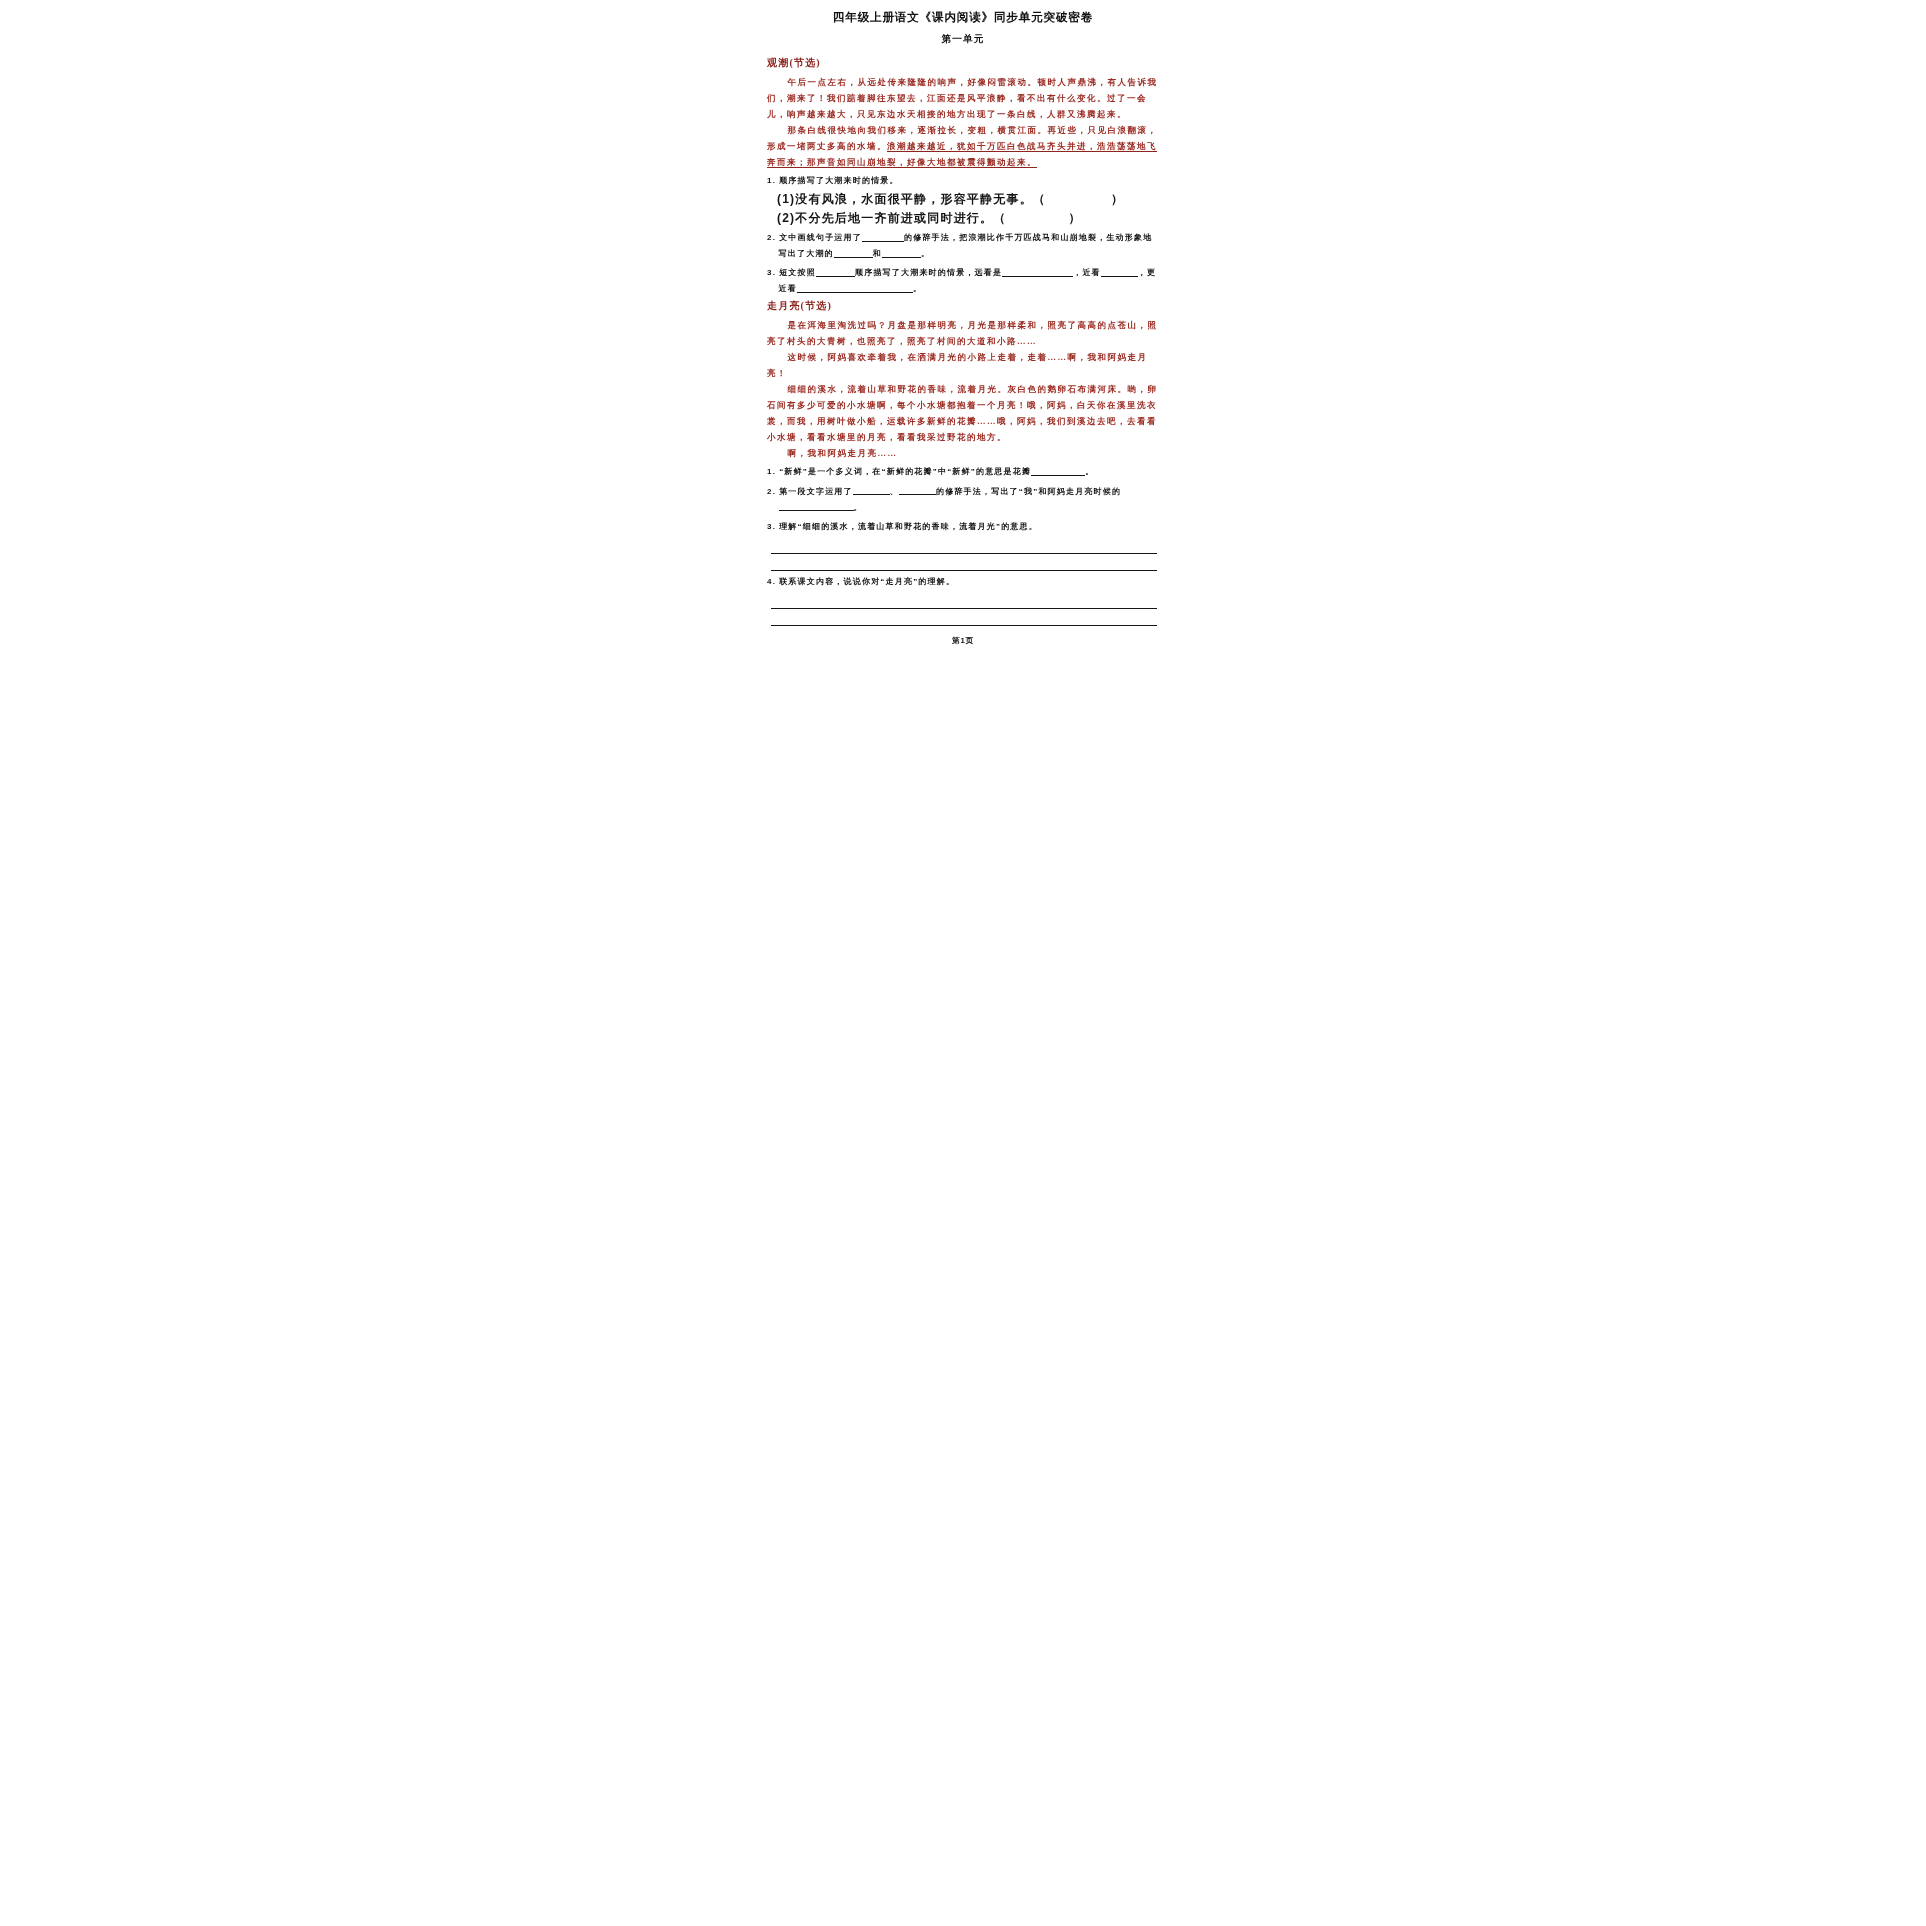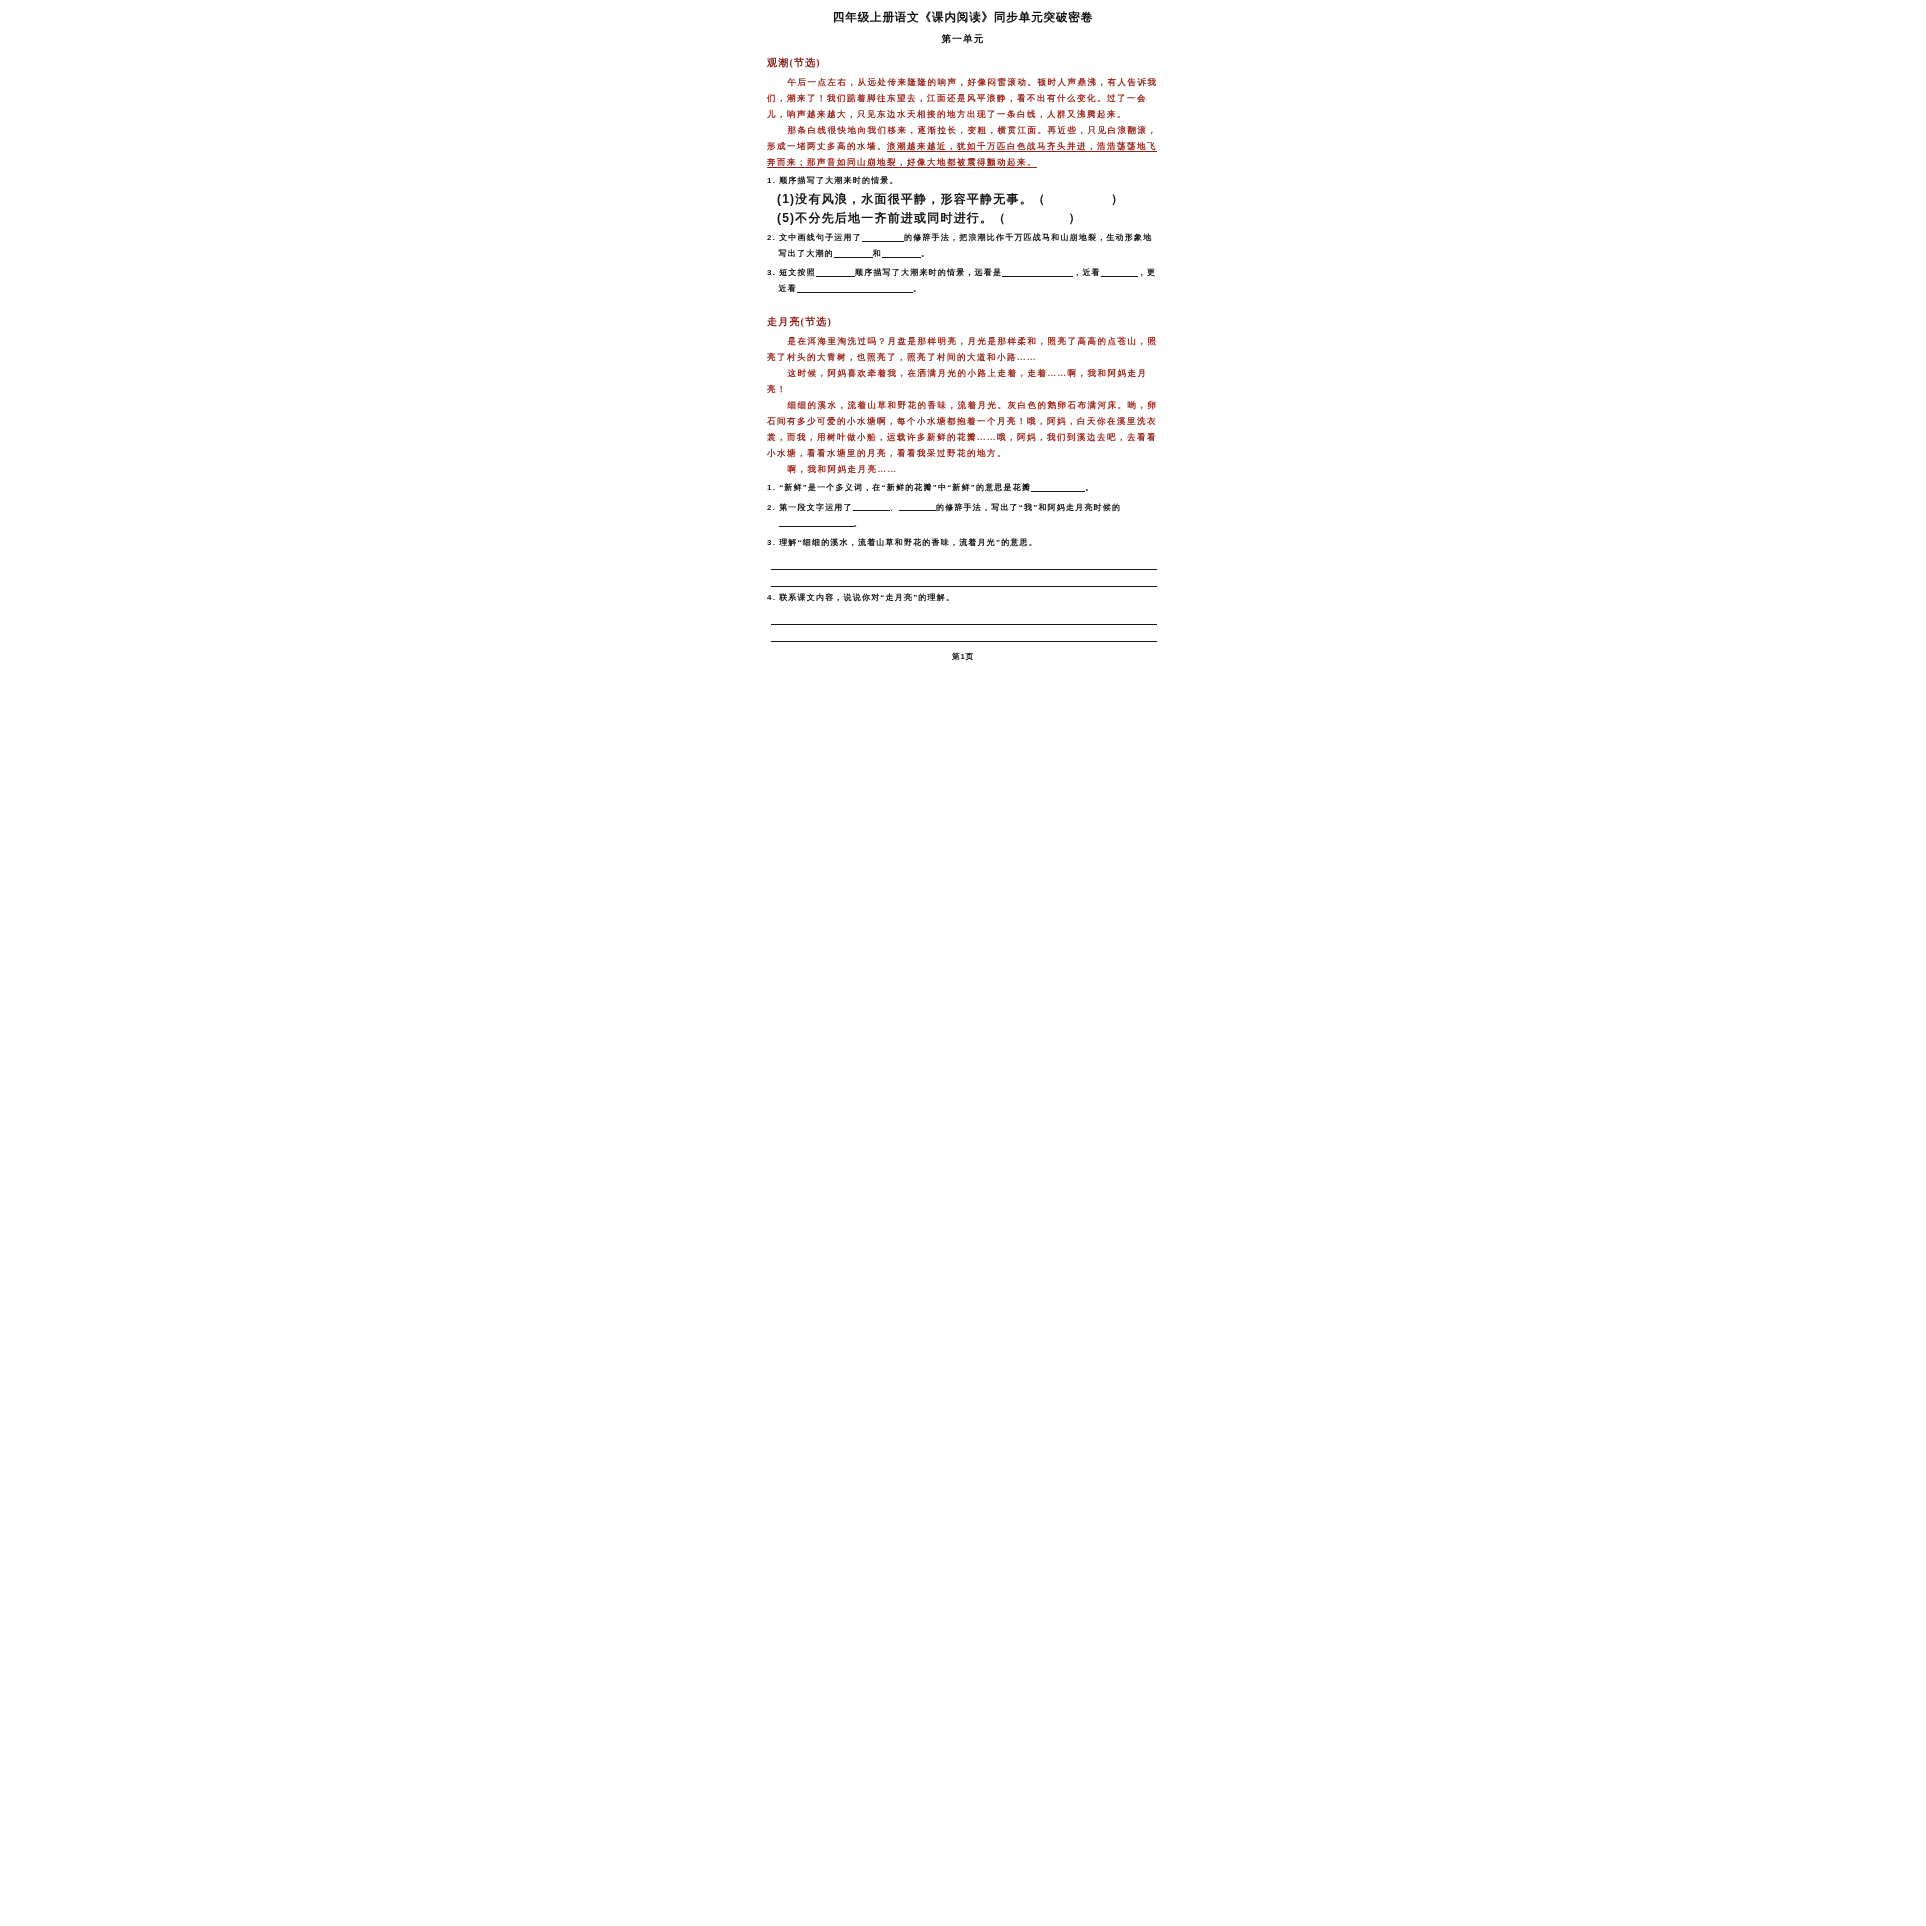--- a/index.html
+++ b/index.html
@@ -111,29 +111,29 @@
 
     <div class="passage">
       <p>午后一点左右，从远处传来隆隆的响声，好像闷雷滚动。顿时人声鼎沸，有人告诉我们，潮来了！我们踮着脚往东望去，江面还是风平浪静，看不出有什么变化。过了一会儿，响声越来越大，只见东边水天相接的地方出现了一条白线，人群又沸腾起来。</p>
       <p><span>那条白线很快地向我们移来，逐渐拉长，变粗，横贯江面。再近些，只见白浪翻滚，形成一堵两丈多高的水墙。</span><span class="ul-red">浪潮越来越近，犹如千万匹白色战马齐头并进，浩浩荡荡地飞奔而来；那声音如同山崩地裂，好像大地都被震得颤动起来。</span></p>
     </div>
 
     <p class="q"><span class="num">1.</span><span>顺序描写了大潮来时的情景。</span></p>
 
     <p class="sub-q"><span>(1)没有风浪，水面很平静，形容平静无事。（</span><span class="gap" style="width:65px"></span><span>）</span></p>
 
-    <p class="sub-q"><span>(5)不分先后地一齐前进或同时进行。（</span><span class="gap" style="width:62px"></span><span>）</span></p>
+    <p class="sub-q"><span>(2)不分先后地一齐前进或同时进行。（</span><span class="gap" style="width:62px"></span><span>）</span></p>
 
     <p class="q"><span class="num">2.</span><span>文中画线句子运用了</span><span class="blank" style="width:42px"></span><span>的修辞手法，把浪潮比作千万匹战马和山崩地裂，生动形象地写出了大潮的</span><span class="blank" style="width:39px"></span><span>和</span><span class="blank" style="width:39px"></span><span>。</span></p>
 
     <p class="q"><span class="num">3.</span><span>短文按照</span><span class="blank" style="width:39px"></span><span>顺序描写了大潮来时的情景，远看是</span><span class="blank" style="width:71px"></span><span>，近看</span><span class="blank" style="width:37px"></span><span>，更近看</span><span class="blank" style="width:116px"></span><span>。</span></p>
   </div>
 
   <div>
-    <div class="section-heading" style="margin-top:18px">走月亮(节选)</div>
+    <div class="section-heading" style="margin-top:2px">走月亮(节选)</div>
 
     <div class="passage">
       <p>是在洱海里淘洗过吗？月盘是那样明亮，月光是那样柔和，照亮了高高的点苍山，照亮了村头的大青树，也照亮了，照亮了村间的大道和小路……</p>
       <p>这时候，阿妈喜欢牵着我，在洒满月光的小路上走着，走着……啊，我和阿妈走月亮！</p>
       <p>细细的溪水，流着山草和野花的香味，流着月光。灰白色的鹅卵石布满河床。哟，卵石间有多少可爱的小水塘啊，每个小水塘都抱着一个月亮！哦，阿妈，白天你在溪里洗衣裳，而我，用树叶做小船，运载许多新鲜的花瓣……哦，阿妈，我们到溪边去吧，去看看小水塘，看看水塘里的月亮，看看我采过野花的地方。</p>
       <p>啊，我和阿妈走月亮……</p>
     </div>
 
     <p class="q"><span class="num">1.</span><span>“新鲜”是一个多义词，在“新鲜的花瓣”中“新鲜”的意思是花瓣</span><span class="blank" style="width:54px"></span><span>。</span></p>
 

